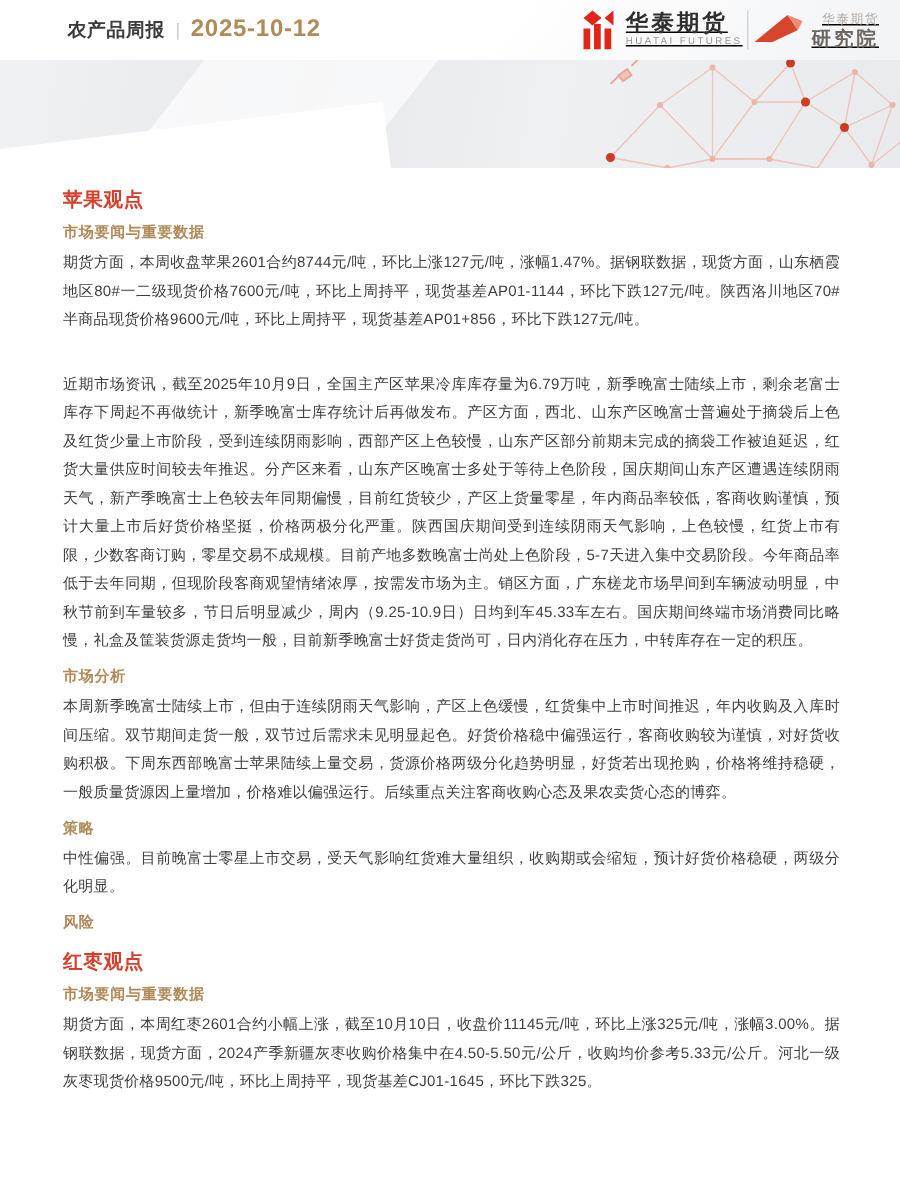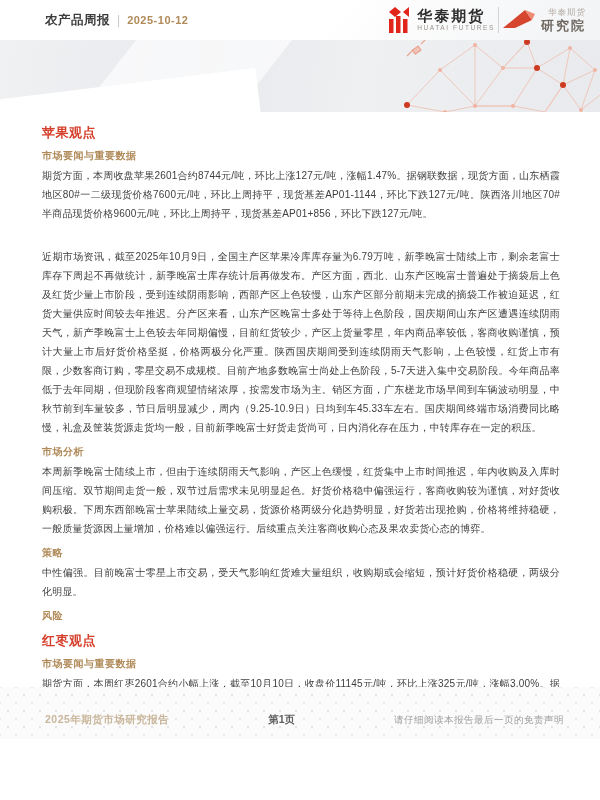--- a/index.html
+++ b/index.html
@@ -14,22 +14,22 @@
   
   .masthead{
     position:absolute;top:0;left:0;width:600px;height:40px;
     background:linear-gradient(130deg,#ffffff 55%,#f2f3f5 100%);
     display:flex;align-items:center;justify-content:space-between;
     padding:0 14px 0 45px;box-sizing:border-box;z-index:3;
   }
   .mast-left{display:flex;align-items:center;gap:7px;}
   .report-type{font-size:12.5px;font-weight:bold;color:#3c3c3c;letter-spacing:.5px;}
   .mast-sep{color:#c9c9c9;font-size:12px;}
-  .report-date{font-size:11px;font-weight:bold;color:var(--heading-tan,#b08a58);letter-spacing:.5px;}
-  .mast-right{display:flex;align-items:center;gap:3px;}
+  .report-date{font-size:16px;font-weight:bold;color:var(--heading-tan,#b08a58);letter-spacing:.5px;}
+  .mast-right{display:flex;align-items:center;gap:3px;text-decoration:underline;}
   .brand{display:flex;align-items:center;gap:5px;}
   .brand-text{display:flex;flex-direction:column;line-height:1;}
   .brand-cn{font-size:15px;font-weight:900;color:#2e2e2e;letter-spacing:2px;}
   .brand-en{font-size:6.5px;color:#9a938d;letter-spacing:1.6px;margin-top:2px;}
   .logo-divider{width:1px;height:26px;background:#d4d4d4;}
   .institute{display:flex;align-items:center;gap:5px;}
   .inst-text{display:flex;flex-direction:column;line-height:1;text-align:right;}
   .inst-top{font-size:8.5px;color:#b3aba4;letter-spacing:1px;}
   .inst-bottom{font-size:13px;color:#6e6761;font-weight:bold;letter-spacing:2px;margin-top:2px;}
 
@@ -159,19 +159,14 @@
     <h3 class="sub-title">策略</h3>
     <p class="body-para">中性偏强。目前晚富士零星上市交易，受天气影响红货难大量组织，收购期或会缩短，预计好货价格稳硬，两级分化明显。</p>
 
     <h3 class="sub-title">风险</h3>
 
     <h2 class="sec-title">红枣观点</h2>
     <h3 class="sub-title">市场要闻与重要数据</h3>
     <p class="body-para">期货方面，本周红枣2601合约小幅上涨，截至10月10日，收盘价11145元/吨，环比上涨325元/吨，涨幅3.00%。据钢联数据，现货方面，2024产季新疆灰枣收购价格集中在4.50-5.50元/公斤，收购均价参考5.33元/公斤。河北一级灰枣现货价格9500元/吨，环比上周持平，现货基差CJ01-1645，环比下跌325。</p>
   </main>
 
-  <footer class="page-footer">
-    <span class="footer-left">2025年期货市场研究报告</span>
-    <span class="footer-center">第1页</span>
-    <span class="footer-right">请仔细阅读本报告最后一页的免责声明</span>
-  </footer>
 
 </div>
 
 </body></html>

